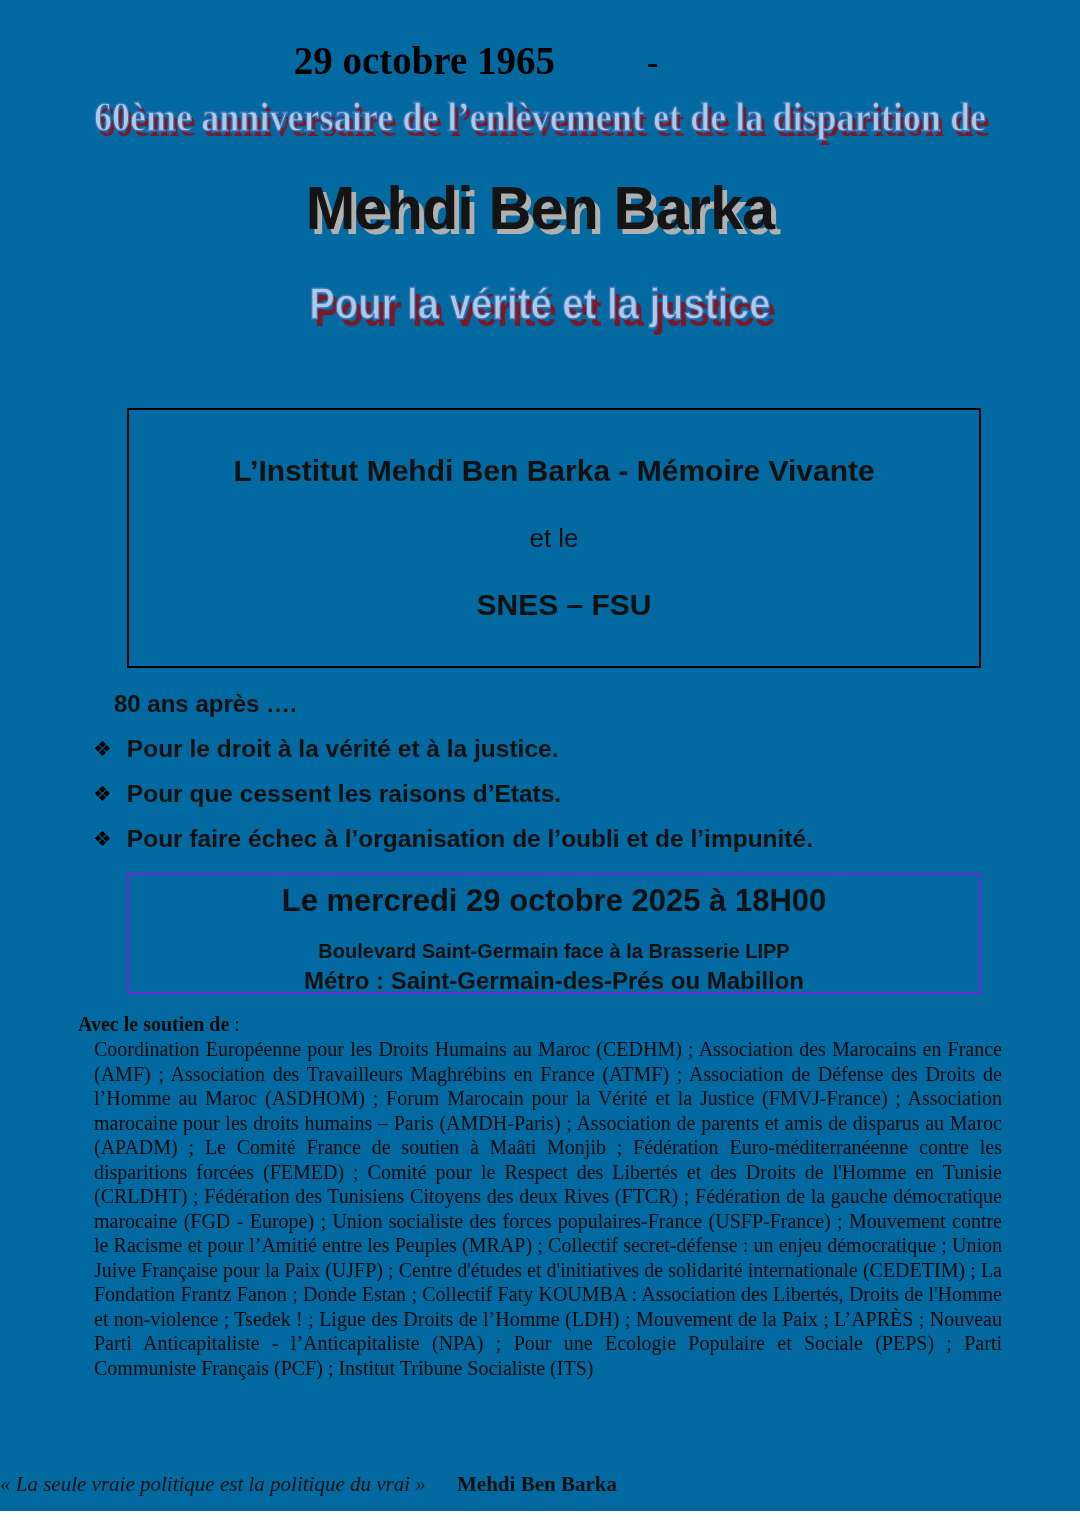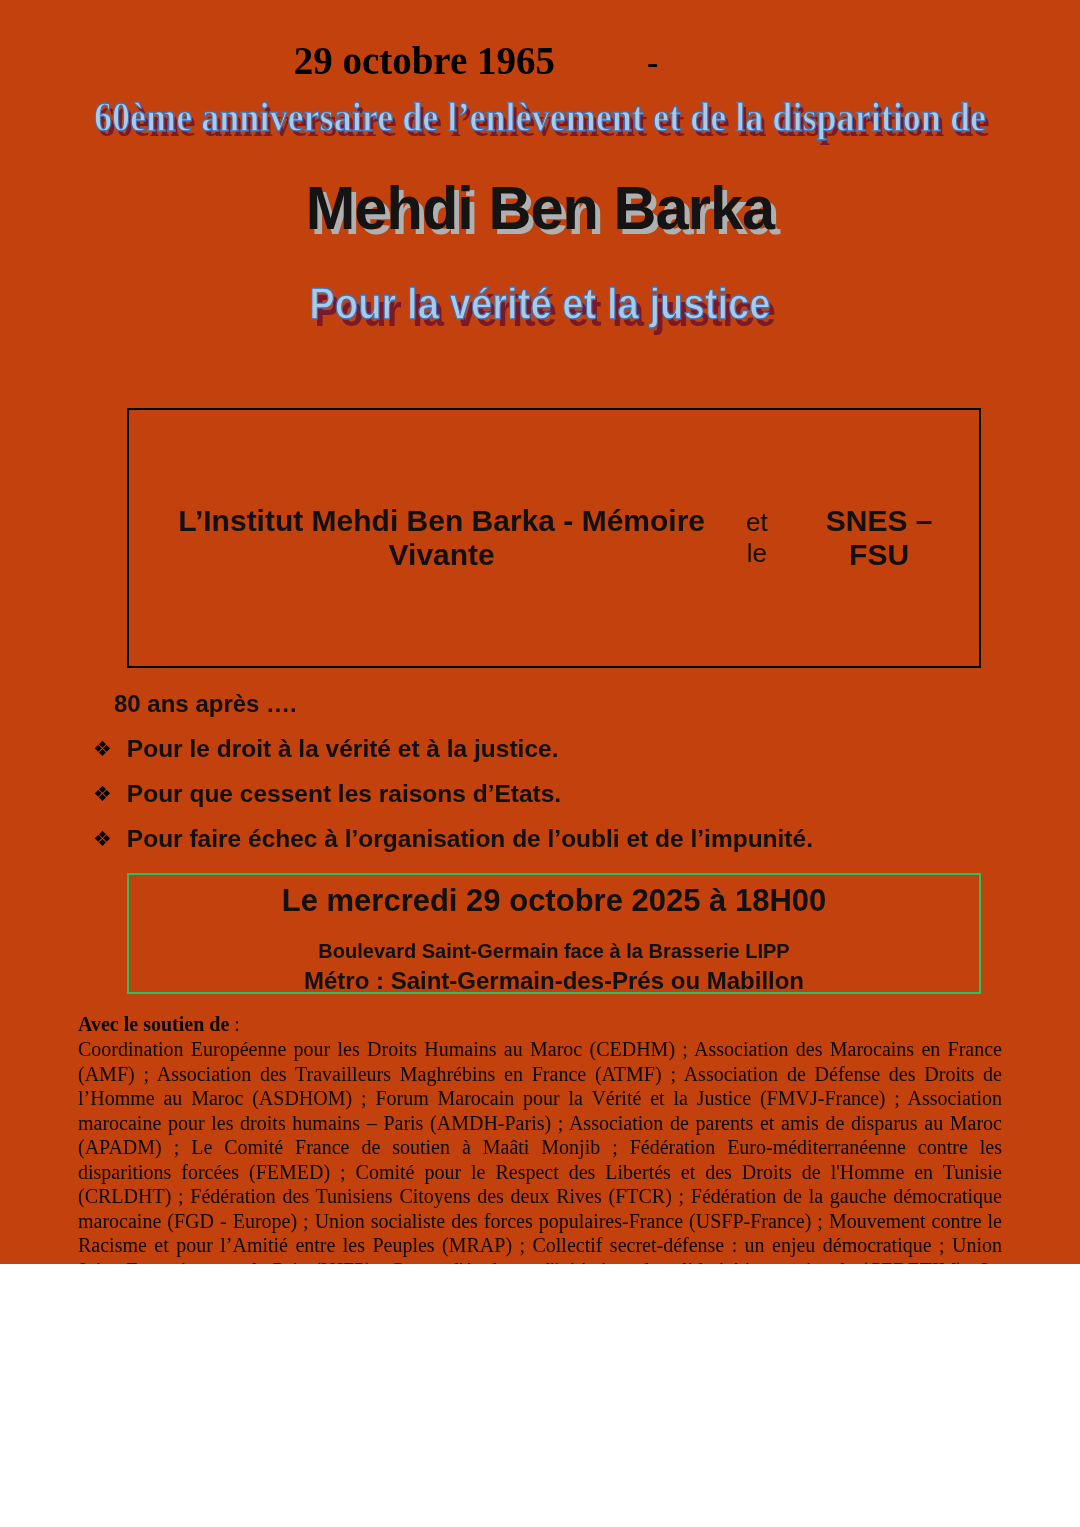--- a/index.html
+++ b/index.html
@@ -3,22 +3,22 @@
 <meta charset="utf-8">
 <style>
   html, body {
     margin: 0;
     padding: 0;
     background: #ffffff;
   }
   .page {
     position: relative;
     width: 1080px;
-    height: 1264px;
-    background: #c2410c;
+    height: 1511px;
+    background: #0369a1;
     overflow: hidden;
     font-family: "Liberation Sans", sans-serif;
     color: #111111;
   }
 
   
   .dates-row {
     position: absolute;
     top: 38px;
     left: 0;
@@ -88,21 +88,21 @@
   
   .announce-box {
     position: absolute;
     left: 127px;
     top: 408px;
     width: 854px;
     height: 260px;
     box-sizing: border-box;
     border: 2px solid #000000;
     display: flex;
-    flex-direction: row;
+    flex-direction: column;
     justify-content: space-evenly;
     align-items: center;
     text-align: center;
     padding: 10px 20px;
   }
   .announce-box .l1 { font-weight: 700; font-size: 30px; }
   .announce-box .l2 { font-weight: 400; font-size: 26px; }
   .announce-box .l3 { font-weight: 700; font-size: 30px; margin-left: 20px; }
   .announce-box .l4 { font-weight: 400; font-size: 29px; }
 
@@ -136,21 +136,21 @@
   }
 
   
   .event-box {
     position: absolute;
     left: 127px;
     top: 873px;
     width: 854px;
     height: 121px;
     box-sizing: border-box;
-    border: 2px solid #22c55e;
+    border: 2px solid #6d28d9;
     text-align: center;
   }
   .event-box .e1 { margin-top: 8px; font-weight: 700; font-size: 31px; line-height: 36px; }
   .event-box .e2 { margin-top: 18px; font-weight: 700; font-size: 20px; line-height: 28px; }
   .event-box .e3 { margin-top: 2px;  font-weight: 700; font-size: 24px; line-height: 28px; text-align: center; }
 
   
   .support-block {
     position: absolute;
     left: 78px;
@@ -162,20 +162,21 @@
   .support-label-line {
     font-size: 20px;
     line-height: 25px;
   }
   .support-label { font-weight: 700; }
   .support-label-suffix { font-weight: 400; }
   .support-text {
     font-size: 20px;
     line-height: 24.5px;
     text-align: justify;
+    margin-left: 16px;
   }
 
   
   .footer-quote {
     position: absolute;
     top: 1472px;
     left: 0;
     width: 1080px;
     font-family: "Liberation Serif", serif;
     font-size: 21px;

